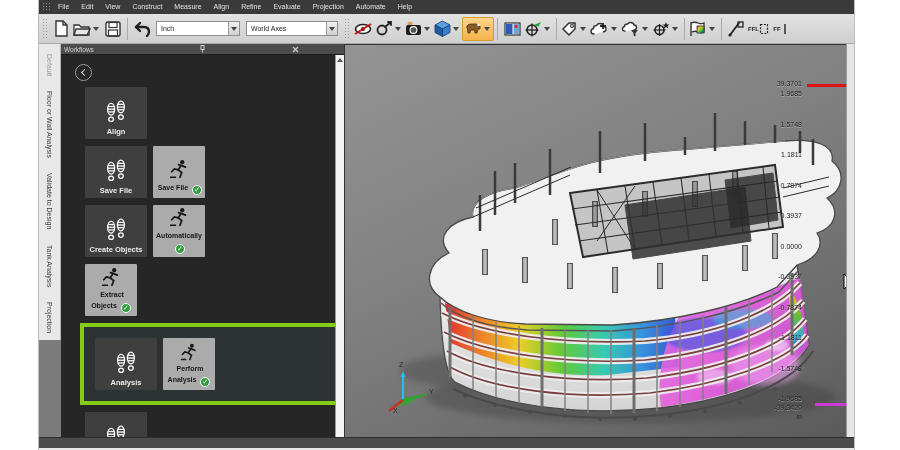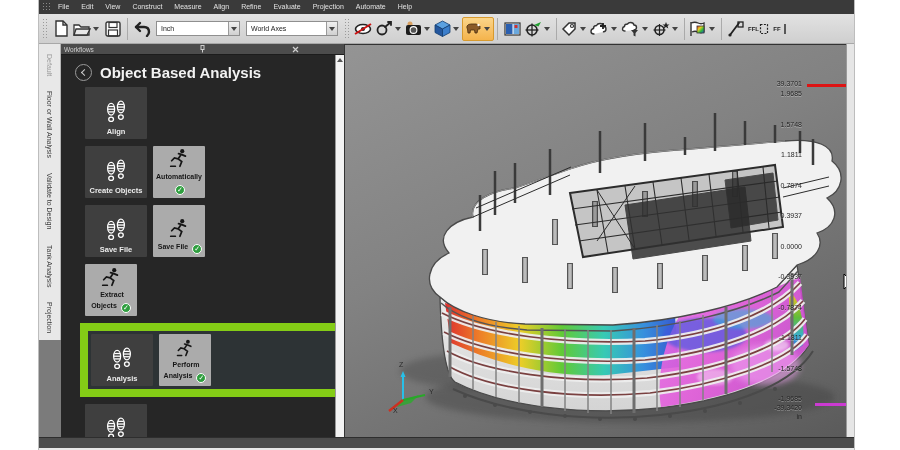--- a/index.html
+++ b/index.html
@@ -68,21 +68,21 @@
   .card .ficon { margin-bottom: 2px; }
   .card .clabel { color: #ececec; font-size: 7.5px; font-weight: 700; text-align: center; line-height: 8px; }
   .acard { width: 52px; height: 52px; background: #ababab; border-radius: 1px;
            display: flex; flex-direction: column; align-items: center; justify-content: flex-end; padding-bottom: 3px; }
   .acard .alabel { color: #161616; font-size: 7px; font-weight: 700; text-align: center; line-height: 8px;
                    display: inline; padding: 0 2px; }
   .checkwrap { text-align: center; line-height: 8px; padding: 0 2px; }
   .check { display: inline-flex; width: 10px; height: 10px; border-radius: 50%; background: #2e9e3e;
            color: #fff; font-size: 7px; align-items: center; justify-content: center; vertical-align: -2px;
            margin-left: 2px; border: 1px solid #fff; }
-  .selected-row { border: 8px solid #84cc16; padding: 3px; margin-left: -5px; background: rgba(127,200,232,0.08); }
+  .selected-row { border: 4px solid #84cc16; padding: 11px; margin-left: -5px; background: rgba(127,200,232,0.08); }
 
   
   .viewport { position: absolute; left: 305px; top: 44px; width: 542px; height: 393px;
               background: linear-gradient(155deg, #949494 0%, #828282 40%, #6a6a6a 78%, #585858 100%);
               border-top: 1px solid #333; border-left: 1px solid #333; overflow: hidden; }
   .right-strip { position: absolute; right: 0; top: 44px; width: 8px; height: 393px;
                  background: #e6e6e6; border-left: 1px solid #9a9a9a; }
   .bottombar { position: absolute; left: 0; top: 437px; width: 100%; height: 11px; background: #4c4c4c;
                border-top: 1px solid #2e2e2e; }
   .bottomedge { position: absolute; left: 0; top: 448px; width: 100%; height: 2px; background: #e8e8e8; }
@@ -318,21 +318,20 @@
         <svg width="7" height="7" viewBox="0 0 7 7">
           <path d="M1,1 L6,6 M6,1 L1,6" stroke="#cfcfcf" stroke-width="1.2"></path>
         </svg>
       </span>
     </div>
 
     <div class="panel-head">
       <div class="back-circle">
         <div class="chev-left"></div>
       </div>
-      <div class="panel-heading">Object Based Analysis</div>
     </div>
 
     <div class="steps">
 
       <div class="step-row">
         <div class="card">
           <svg class="ficon" width="26" height="26" viewBox="0 0 24 24">
             <g stroke="#fff" fill="none" stroke-width="1.2">
               <ellipse cx="7.5" cy="8.5" rx="3.2" ry="5.4"></ellipse>
               <line x1="4.8" y1="6" x2="10.2" y2="6"></line>
@@ -359,55 +358,55 @@
                   <line x1="4.5" y1="8.5" x2="10.5" y2="8.5"></line>
                   <line x1="4.8" y1="11" x2="10.2" y2="11"></line>
               <ellipse cx="7.5" cy="17.8" rx="2.2" ry="2"></ellipse>
               <ellipse cx="16.5" cy="6.5" rx="3.2" ry="5.4"></ellipse>
               <line x1="13.8" y1="4" x2="19.2" y2="4"></line>
                   <line x1="13.5" y1="6.5" x2="19.5" y2="6.5"></line>
                   <line x1="13.8" y1="9" x2="19.2" y2="9"></line>
               <ellipse cx="16.5" cy="15.8" rx="2.2" ry="2"></ellipse>
             </g>
           </svg>
-          <div class="clabel">Create Objects</div>
+          <div class="clabel">Save File</div>
         </div>
         <div class="acard">
           <svg class="ficon" width="22" height="24" viewBox="0 0 24 24">
             <circle cx="15.5" cy="4.5" r="2.3" fill="#151515"></circle>
             <path d="M14.5,8 L11,13 M11,13 L15,16 L13,21 M11,13 L7,12 L4,15 M14.5,8 L19,10 M14.5,8 L11.5,7.2 M3,21 L8,21" stroke="#151515" stroke-width="1.9" fill="none" stroke-linecap="round"></path>
           </svg>
-          <div class="checkwrap"><span class="alabel">Automatically</span><span class="check">✓</span></div>
+          <div class="checkwrap"><span class="alabel">Save File</span><span class="check">✓</span></div>
         </div>
       </div>
 
       <div class="step-row">
         <div class="card">
           <svg class="ficon" width="26" height="26" viewBox="0 0 24 24">
             <g stroke="#fff" fill="none" stroke-width="1.2">
               <ellipse cx="7.5" cy="8.5" rx="3.2" ry="5.4"></ellipse>
               <line x1="4.8" y1="6" x2="10.2" y2="6"></line>
                   <line x1="4.5" y1="8.5" x2="10.5" y2="8.5"></line>
                   <line x1="4.8" y1="11" x2="10.2" y2="11"></line>
               <ellipse cx="7.5" cy="17.8" rx="2.2" ry="2"></ellipse>
               <ellipse cx="16.5" cy="6.5" rx="3.2" ry="5.4"></ellipse>
               <line x1="13.8" y1="4" x2="19.2" y2="4"></line>
                   <line x1="13.5" y1="6.5" x2="19.5" y2="6.5"></line>
                   <line x1="13.8" y1="9" x2="19.2" y2="9"></line>
               <ellipse cx="16.5" cy="15.8" rx="2.2" ry="2"></ellipse>
             </g>
           </svg>
-          <div class="clabel">Save File</div>
+          <div class="clabel">Create Objects</div>
         </div>
         <div class="acard">
           <svg class="ficon" width="22" height="24" viewBox="0 0 24 24">
             <circle cx="15.5" cy="4.5" r="2.3" fill="#151515"></circle>
             <path d="M14.5,8 L11,13 M11,13 L15,16 L13,21 M11,13 L7,12 L4,15 M14.5,8 L19,10 M14.5,8 L11.5,7.2 M3,21 L8,21" stroke="#151515" stroke-width="1.9" fill="none" stroke-linecap="round"></path>
           </svg>
-          <div class="checkwrap"><span class="alabel">Save File</span><span class="check">✓</span></div>
+          <div class="checkwrap"><span class="alabel">Automatically</span><span class="check">✓</span></div>
         </div>
       </div>
 
       <div class="step-row">
         <div class="acard">
           <svg class="ficon" width="22" height="22" viewBox="0 0 24 24">
             <circle cx="15.5" cy="4.5" r="2.3" fill="#151515"></circle>
             <path d="M14.5,8 L11,13 M11,13 L15,16 L13,21 M11,13 L7,12 L4,15 M14.5,8 L19,10 M14.5,8 L11.5,7.2 M3,21 L8,21" stroke="#151515" stroke-width="1.9" fill="none" stroke-linecap="round"></path>
           </svg>
           <div class="checkwrap"><span class="alabel">Extract Objects</span><span class="check">✓</span></div>

